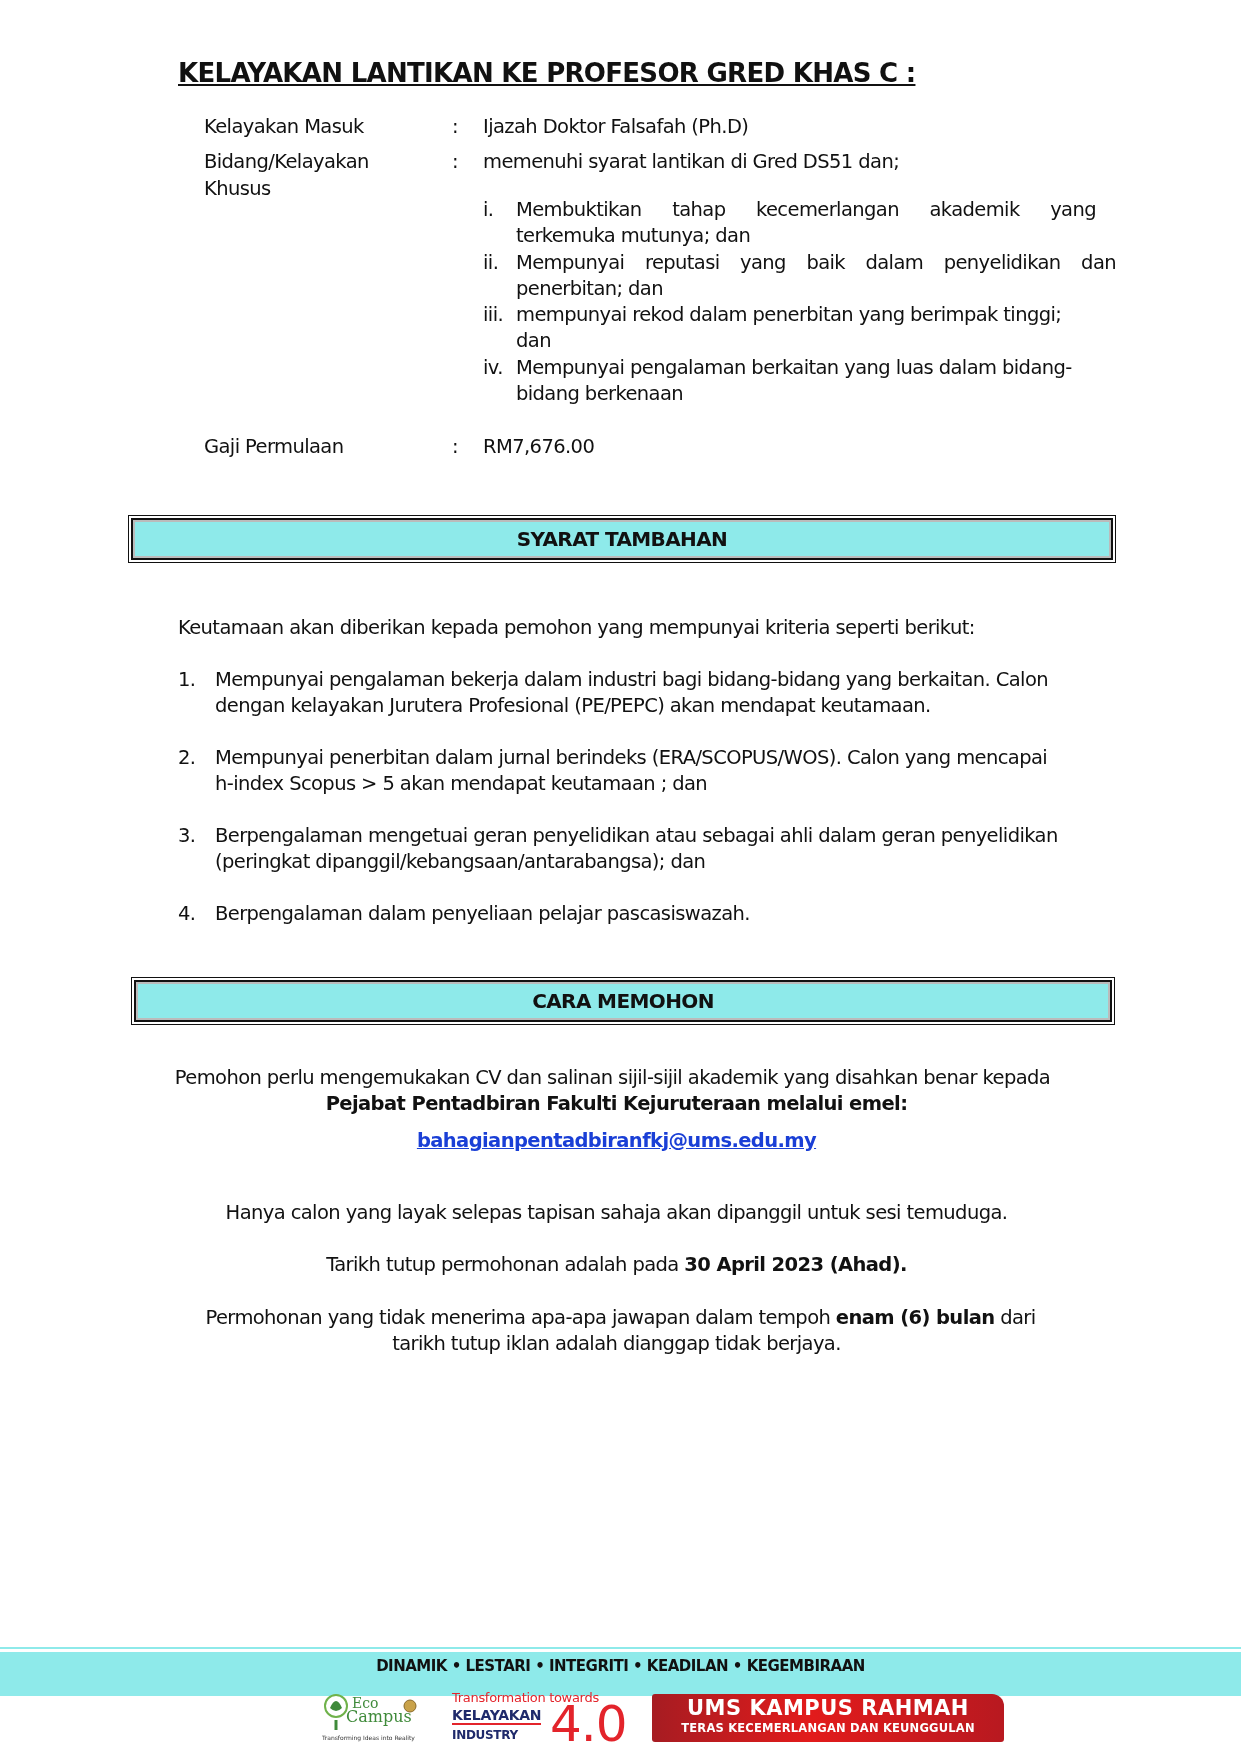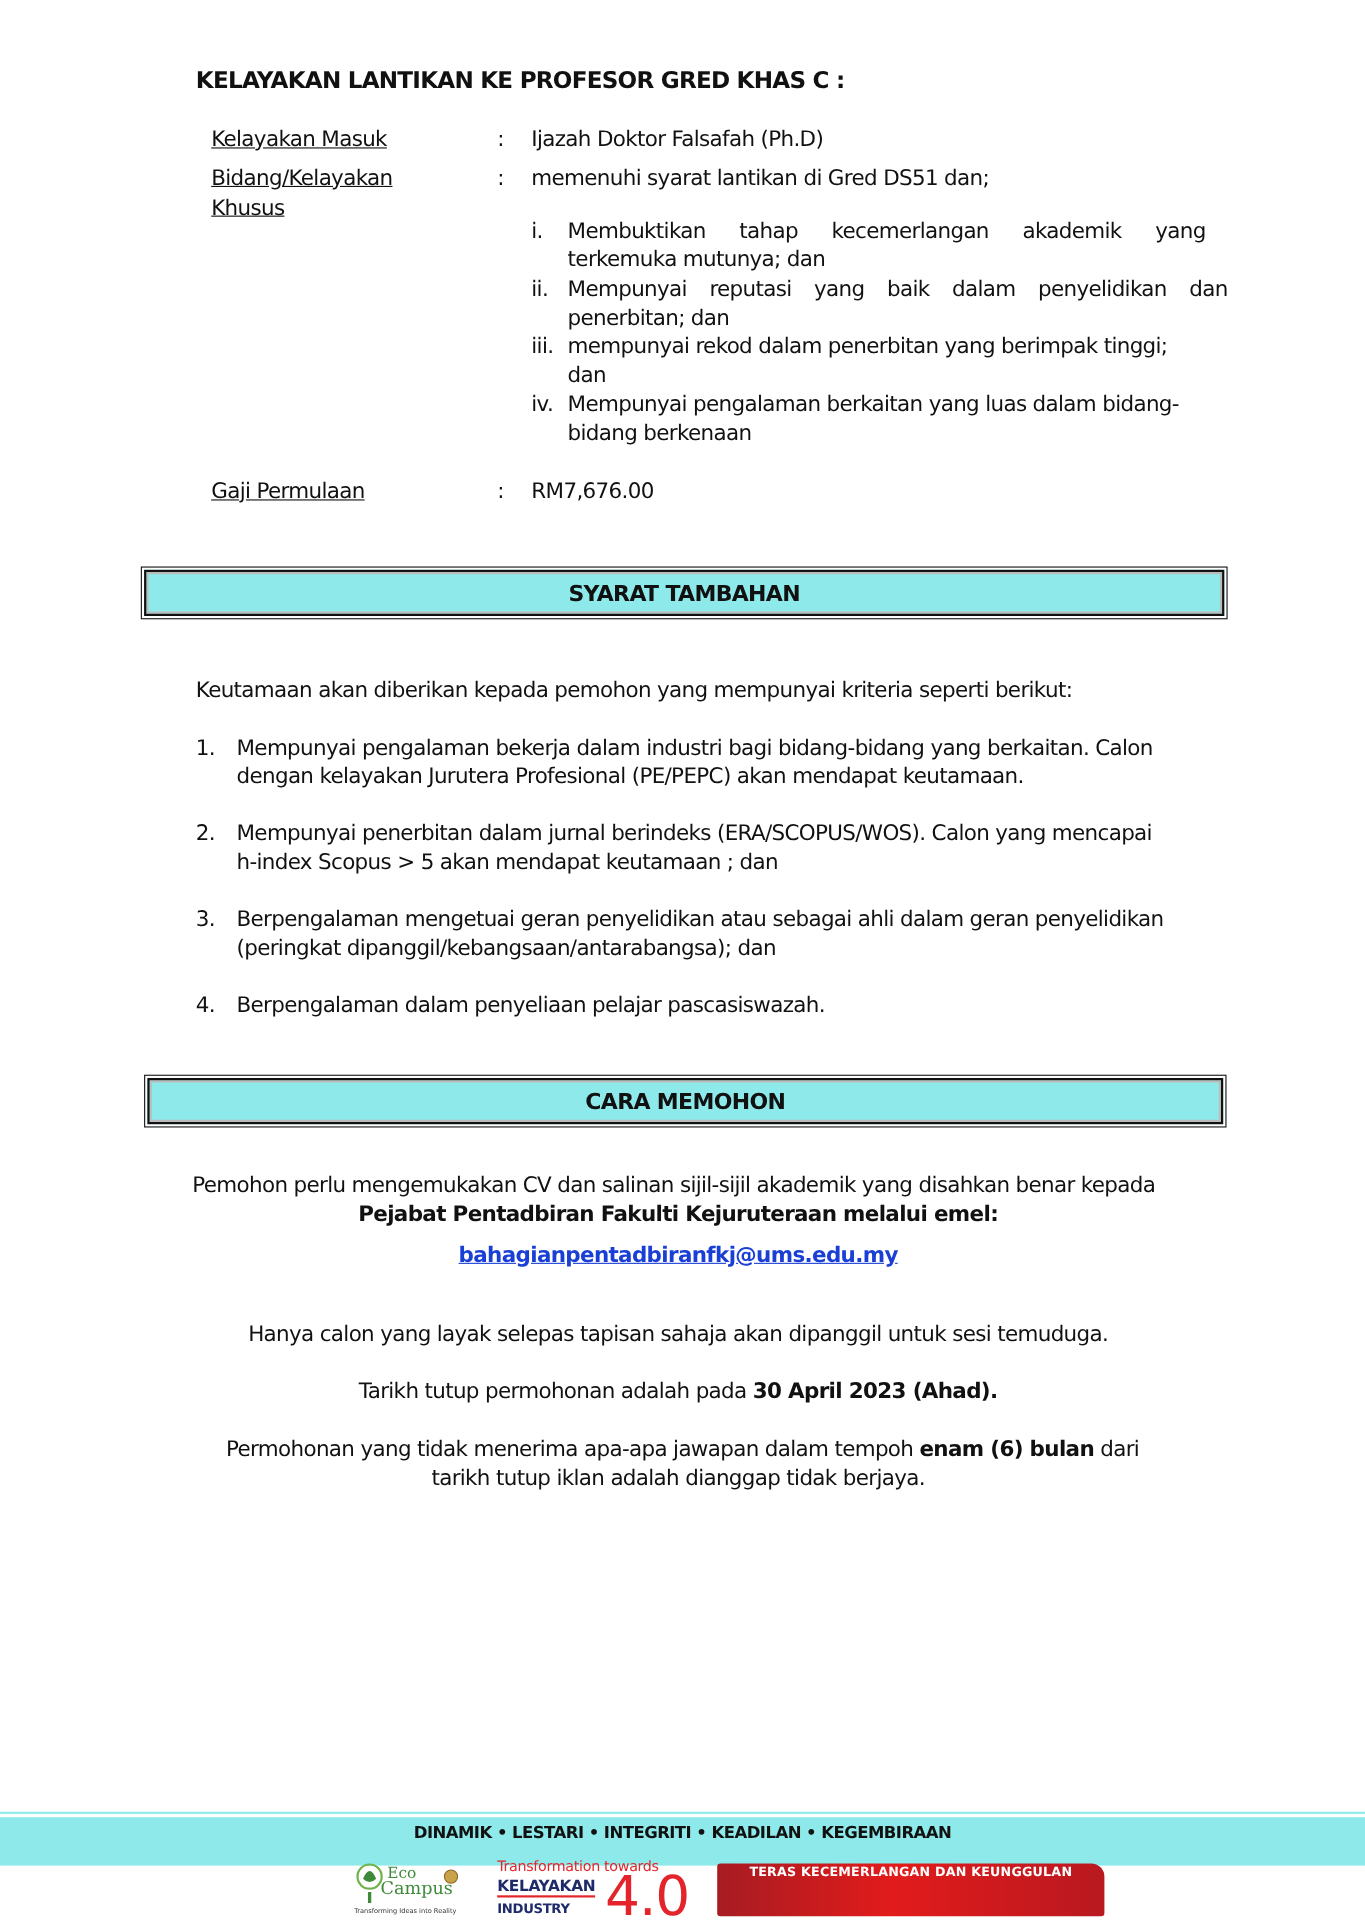--- a/index.html
+++ b/index.html
@@ -1,21 +1,21 @@
 <!DOCTYPE html>
 <html><head>
 <meta charset="utf-8">
 <style>
   html, body { margin: 0; padding: 0; background: #ffffff; }
   body { width: 1241px; height: 1755px; position: relative; overflow: hidden;
          font-family: "DejaVu Sans", sans-serif; color: #111; }
   .abs { position: absolute; }
   .txt { font-size: 19.5px; letter-spacing: -0.6px; line-height: 26px; white-space: nowrap; }
-  .heading { left: 178px; top: 60px; font-weight: bold; font-size: 21px; letter-spacing: -0.7px; }
-  .lbl { left: 192px; text-decoration: underline; }
+  .heading { left: 178px; top: 60px; font-weight: bold; text-decoration: underline; font-size: 26px; letter-spacing: -0.7px; }
+  .lbl { left: 204px; }
   .colon { left: 452px; }
   .val { left: 483px; }
   .roman-num { left: 483px; }
   .roman-text { left: 516px; width: 600px; white-space: normal; }
   .just { text-align: justify; text-align-last: left; }
   .banner { background: #8eeaea; border: 2px solid #111; outline: 1px solid #111; outline-offset: 2px;
             box-shadow: inset 0 0 0 2px #bbb; text-align: center; font-weight: bold; font-size: 20px;
             letter-spacing: -0.6px; line-height: 38px; }
   .num { left: 178px; }
   .ntext { left: 215px; }
@@ -122,14 +122,15 @@
 </div>
 
 <div class="abs logo-u40">
   <div class="abs" style="left:0;top:0;font-size:13px;color:#e3242b;white-space:nowrap;letter-spacing:-0.3px">Transformation towards</div>
   <div class="abs" style="left:0;top:17px;font-size:14px;font-weight:bold;color:#1f2a6b;line-height:16px;border-bottom:2px solid #e3242b;letter-spacing:-0.3px">KELAYAKAN</div>
   <div class="abs" style="left:0;top:37px;font-size:12px;font-weight:bold;color:#1f2a6b;line-height:16px;letter-spacing:-0.3px">INDUSTRY</div>
   <div class="abs" style="left:98px;top:14px;font-size:50px;font-weight:normal;color:#e3242b;line-height:40px;letter-spacing:-1px">4.0</div>
 </div>
 
 <div class="abs logo-ums">
+  <div style="font-size:21px;line-height:26px;padding-top:1px;letter-spacing:0.5px">UMS KAMPUS RAHMAH</div>
   <div style="font-size:11.5px;line-height:14px;letter-spacing:0.2px">TERAS KECEMERLANGAN DAN KEUNGGULAN</div>
 </div>
 
 </body></html>

